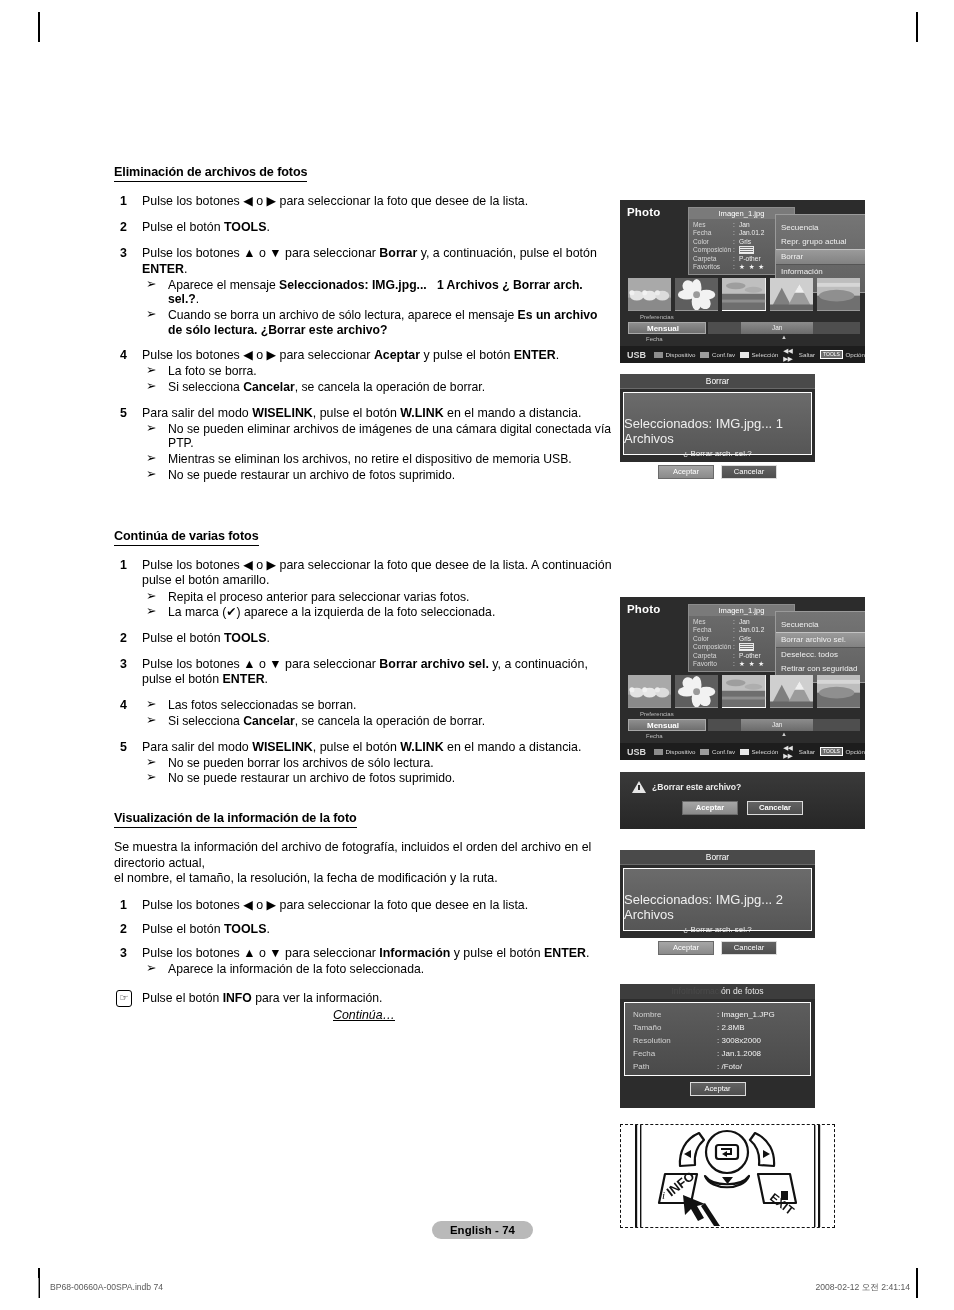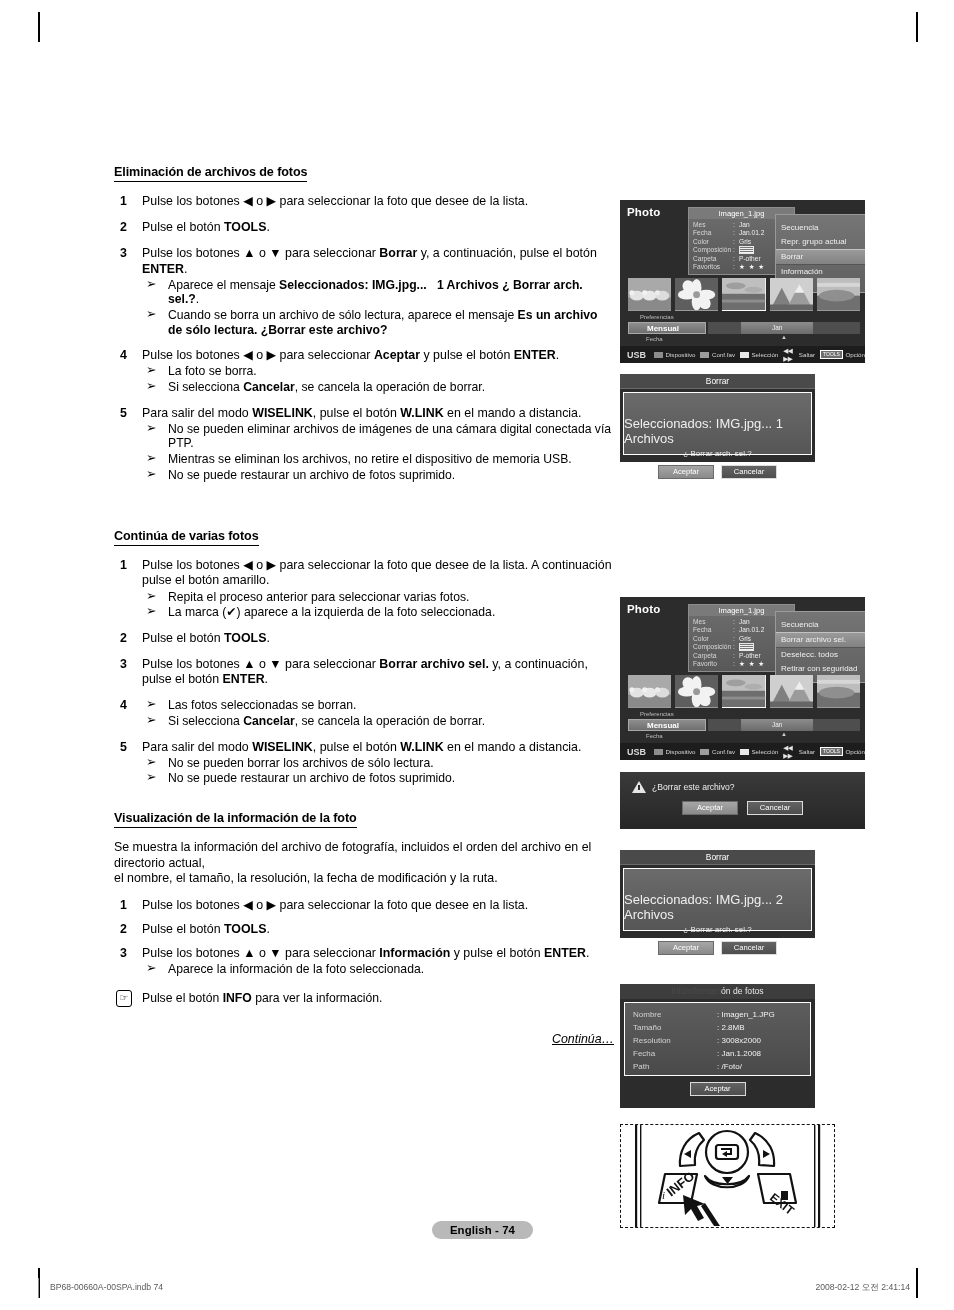--- a/index.html
+++ b/index.html
@@ -45,21 +45,21 @@
 
   p.body{font-size:12.4px;line-height:15.6px;margin:0 0 11px 0;}
 
   .notebox{position:relative;padding-left:28px;font-size:12.2px;line-height:15px;margin-top:14px;}
   .notebox .handicon{
     position:absolute;left:2px;top:-1px;width:14px;height:15px;
     border:1.2px solid #000;border-radius:3px;
     display:flex;align-items:center;justify-content:center;
     font-size:10px;line-height:10px;
   }
-  .continua{text-align:right;font-style:italic;font-size:12.4px;margin-top:26px;
+  .continua{text-align:center;font-style:italic;font-size:12.4px;margin-top:2px;
     text-decoration:underline;}
   .continua span{text-decoration:underline;}
 
   
   .pagepill{
     position:absolute;left:432px;top:1221px;width:101px;height:18px;
     background:#b9b9b9;border-radius:9px;
     display:flex;align-items:center;justify-content:center;
     font-size:11.4px;font-weight:bold;letter-spacing:.1px;
   }
@@ -186,21 +186,21 @@
     min-width:44px;height:12px;line-height:12px;text-align:center;font-size:7.6px;
     padding:0 5px;border:1px solid #dcdcdc;color:#fff;
     background:linear-gradient(180deg,#636363 0%,#4e4e4e 100%);
   }
   .tvbtn.focus{
     background:linear-gradient(180deg,#a6a6a6 0%,#8a8a8a 100%);
     border:1px solid #6a6a6a;color:#fff;
   }
 
   
-  .warn-dlg{width:245px;height:57px;background:linear-gradient(180deg,#3a3a3a 0%,#262626 100%);}
+  .warn-dlg{width:245px;height:57px;background:linear-gradient(180deg,#3a3a3a 0%,#262626 100%);font-weight:bold;}
   .warn-dlg .wtop{display:flex;align-items:center;gap:6px;padding:9px 0 0 12px;}
   .warn-dlg .wtext{font-size:8.6px;color:#ededed;}
   .warn-dlg .wbtns{display:flex;gap:9px;justify-content:center;margin-top:8px;}
   .tri{width:0;height:0;border-left:7px solid transparent;border-right:7px solid transparent;
        border-bottom:12px solid #e6e6e6;position:relative;}
   .tri::after{content:"";position:absolute;left:-1.2px;top:4px;width:2.4px;height:5px;background:#2e2e2e;}
 
   
   .info-dlg{width:195px;height:124px;background:#2c2c2c;}
   .info-dlg .ititle{

